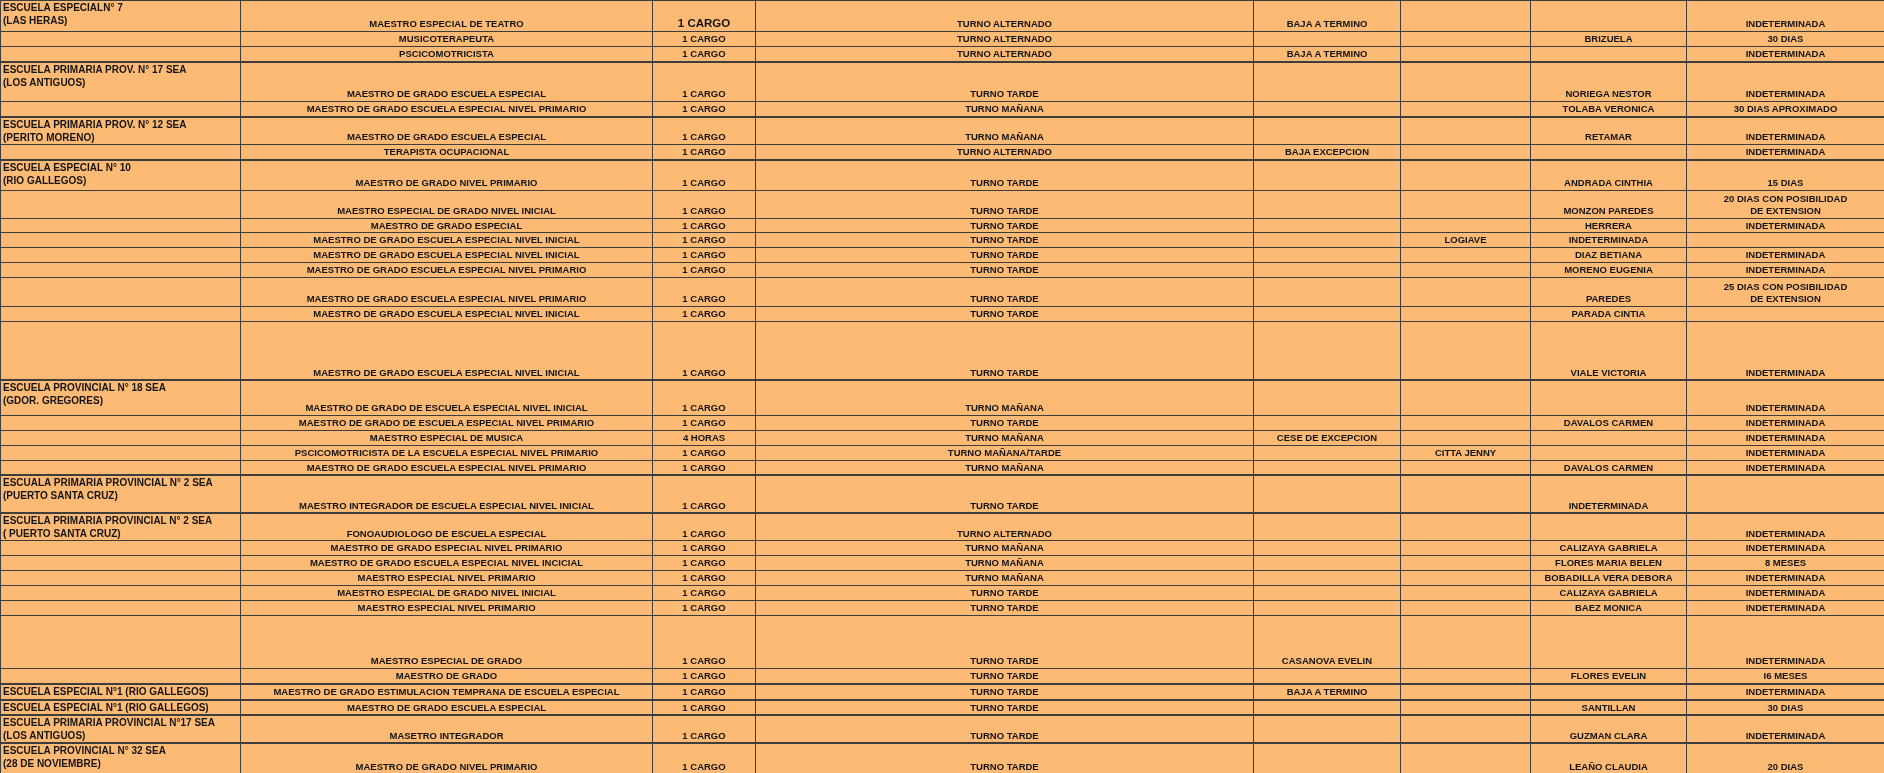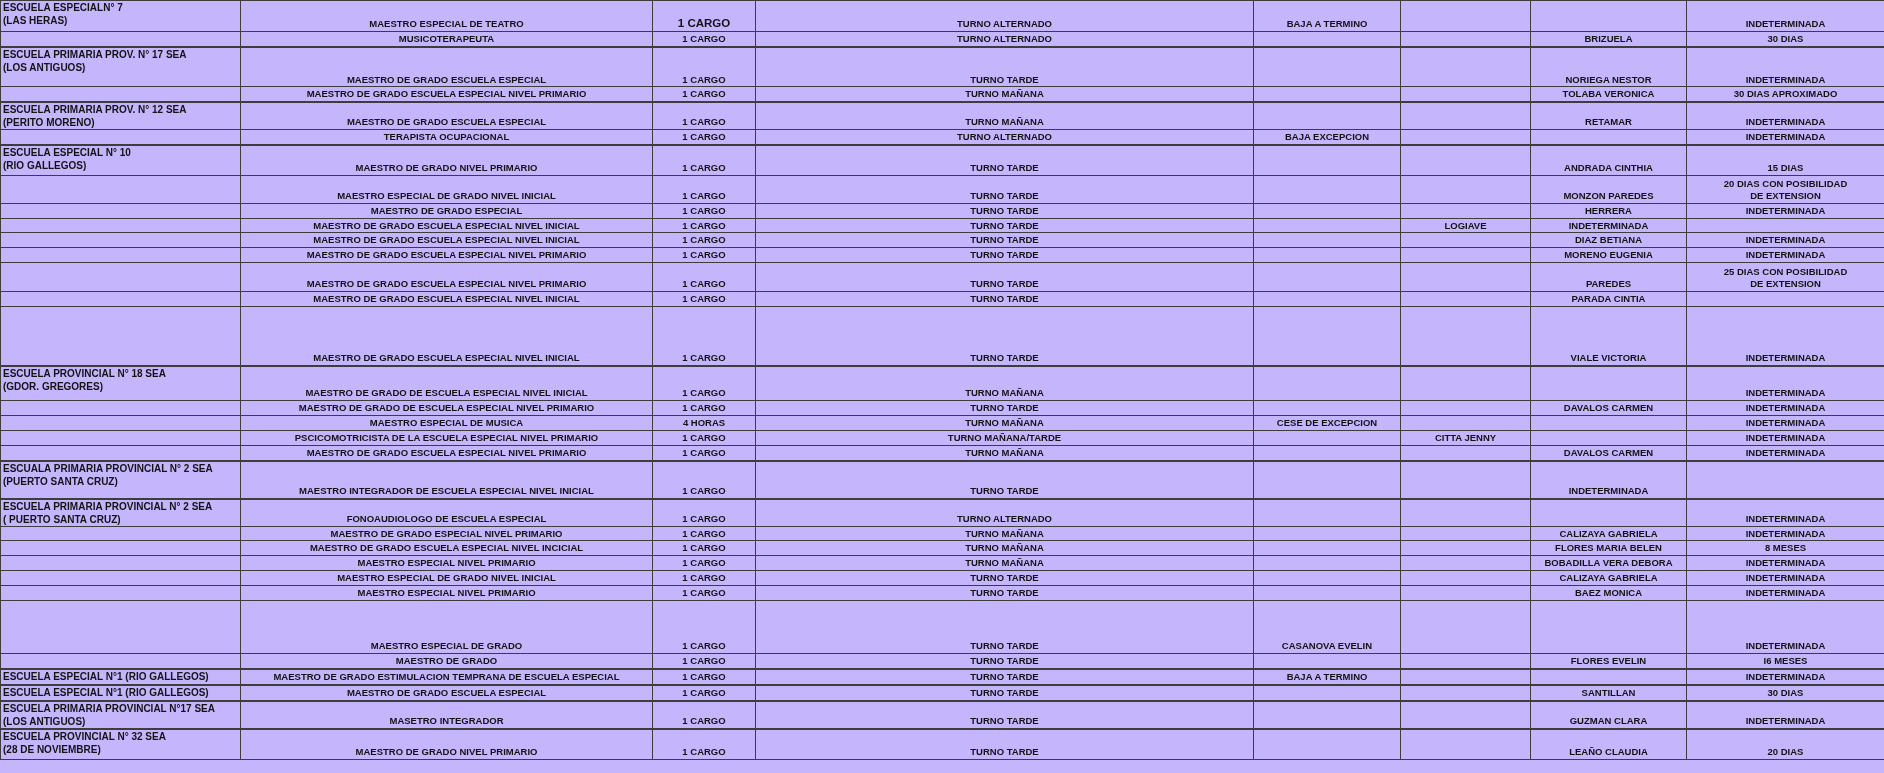--- a/index.html
+++ b/index.html
@@ -1,17 +1,17 @@
 <!DOCTYPE html>
 <html><head>
 <meta charset="utf-8">
 <style>
   html,body{margin:0;padding:0;background:#ffffff;}
   body{width:1884px;height:773px;font-family:"Liberation Sans",sans-serif;overflow:hidden;}
-  .page{width:1884px;height:773px;background:#c4b5fd;}
+  .page{width:1884px;height:773px;background:#fdba74;}
   table.grid{border-collapse:collapse;table-layout:fixed;width:1884px;}
   table.grid td{
     border:1px solid #3d3d3d;
     font-size:9.5px;
     font-weight:700;
     color:#141414;
     text-align:center;
     vertical-align:bottom;
     padding:1px 3px;
     line-height:1.25;
@@ -59,20 +59,30 @@
         <tr style="height: 12px;">
           <td class="col-school"></td>
           <td class="col-position">MUSICOTERAPEUTA</td>
           <td class="col-cargo">1 CARGO</td>
           <td class="col-turno">TURNO ALTERNADO</td>
           <td class="col-baja"></td>
           <td class="col-aux"></td>
           <td class="col-person">BRIZUELA</td>
           <td class="col-duration">30 DIAS</td>
         </tr>
+        <tr style="height: 14px;">
+          <td class="col-school"></td>
+          <td class="col-position">PSCICOMOTRICISTA</td>
+          <td class="col-cargo">1 CARGO</td>
+          <td class="col-turno">TURNO ALTERNADO</td>
+          <td class="col-baja">BAJA A TERMINO</td>
+          <td class="col-aux"></td>
+          <td class="col-person"></td>
+          <td class="col-duration">INDETERMINADA</td>
+        </tr>
         <tr class="group-start" style="height: 40px;">
           <td class="col-school">ESCUELA PRIMARIA PROV. N° 17 SEA
 (LOS ANTIGUOS)</td>
           <td class="col-position">MAESTRO DE GRADO ESCUELA ESPECIAL</td>
           <td class="col-cargo">1 CARGO</td>
           <td class="col-turno">TURNO TARDE</td>
           <td class="col-baja"></td>
           <td class="col-aux"></td>
           <td class="col-person">NORIEGA NESTOR</td>
           <td class="col-duration">INDETERMINADA</td>

